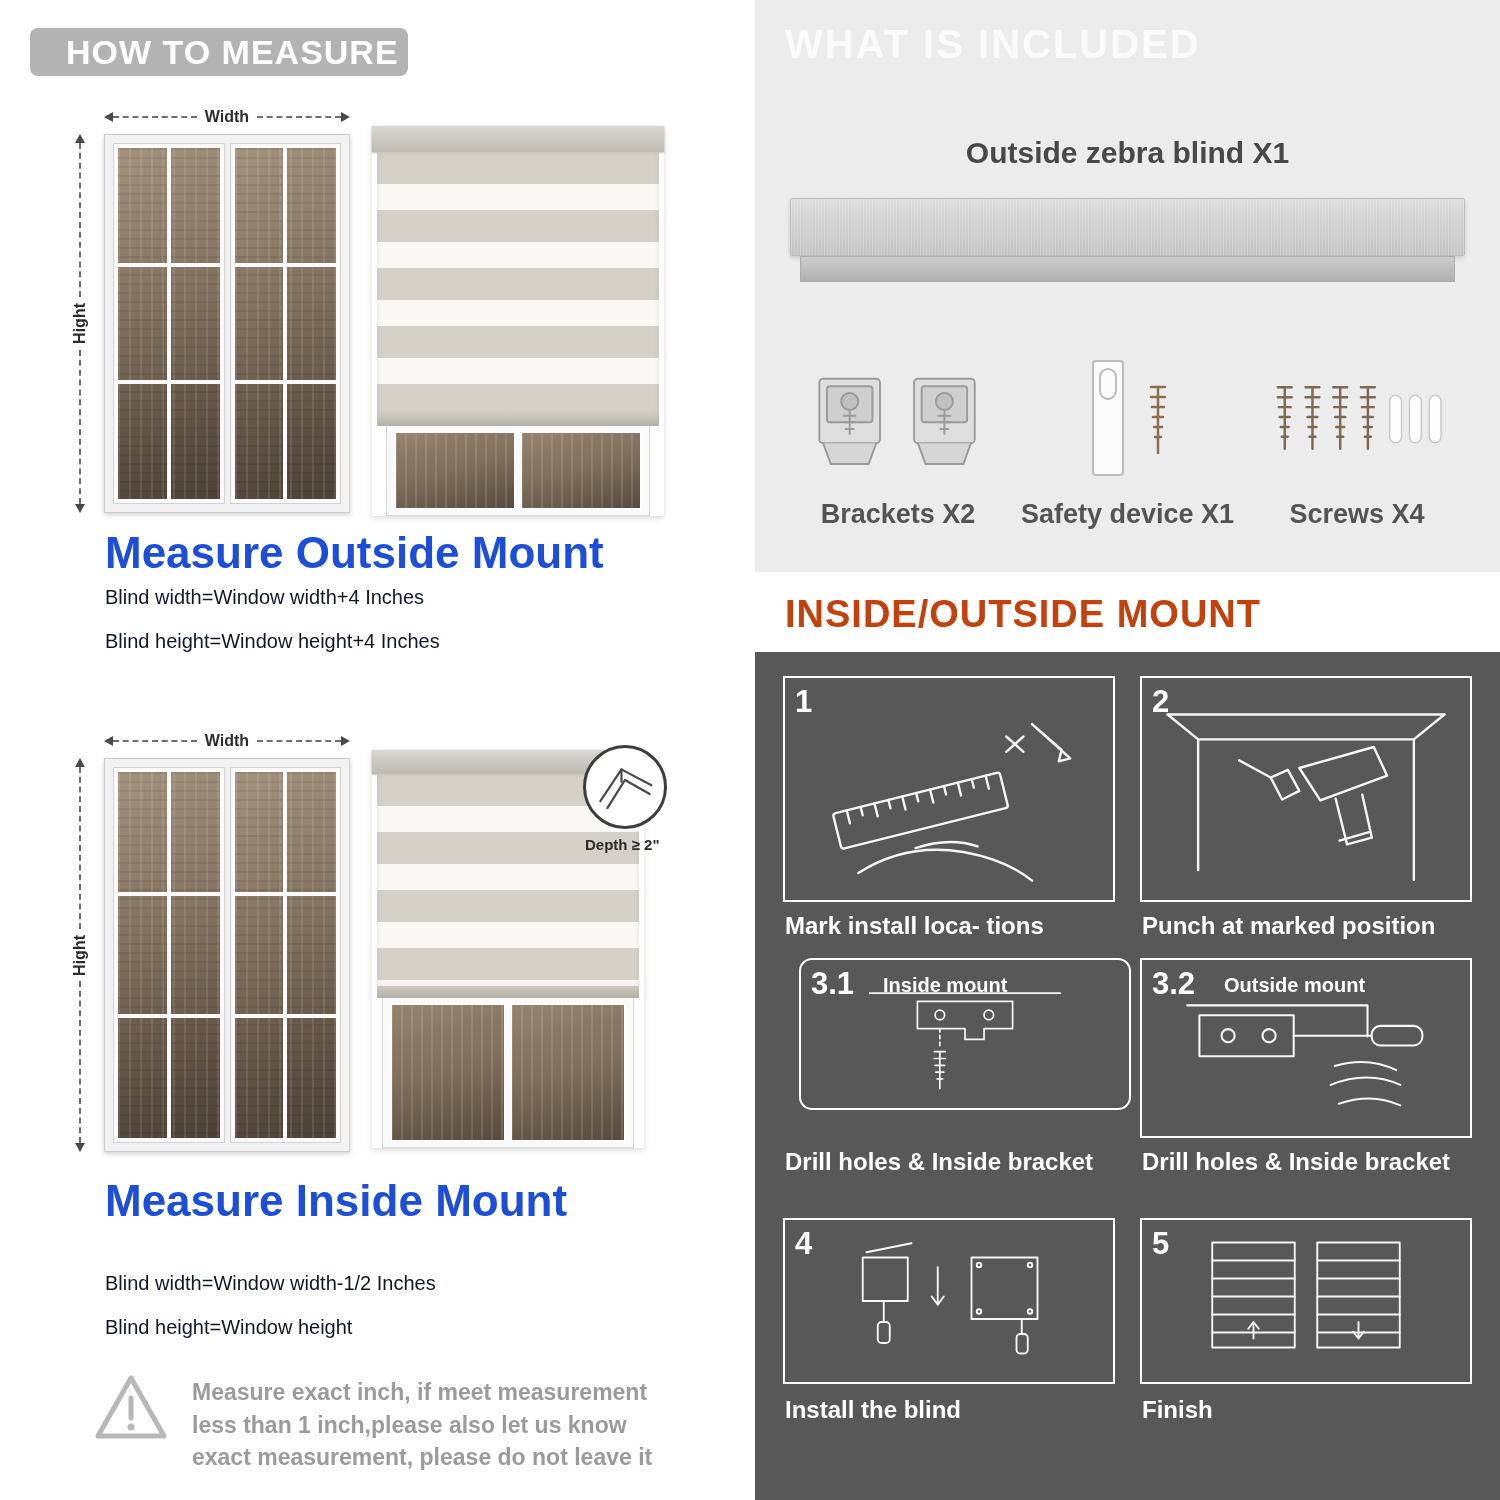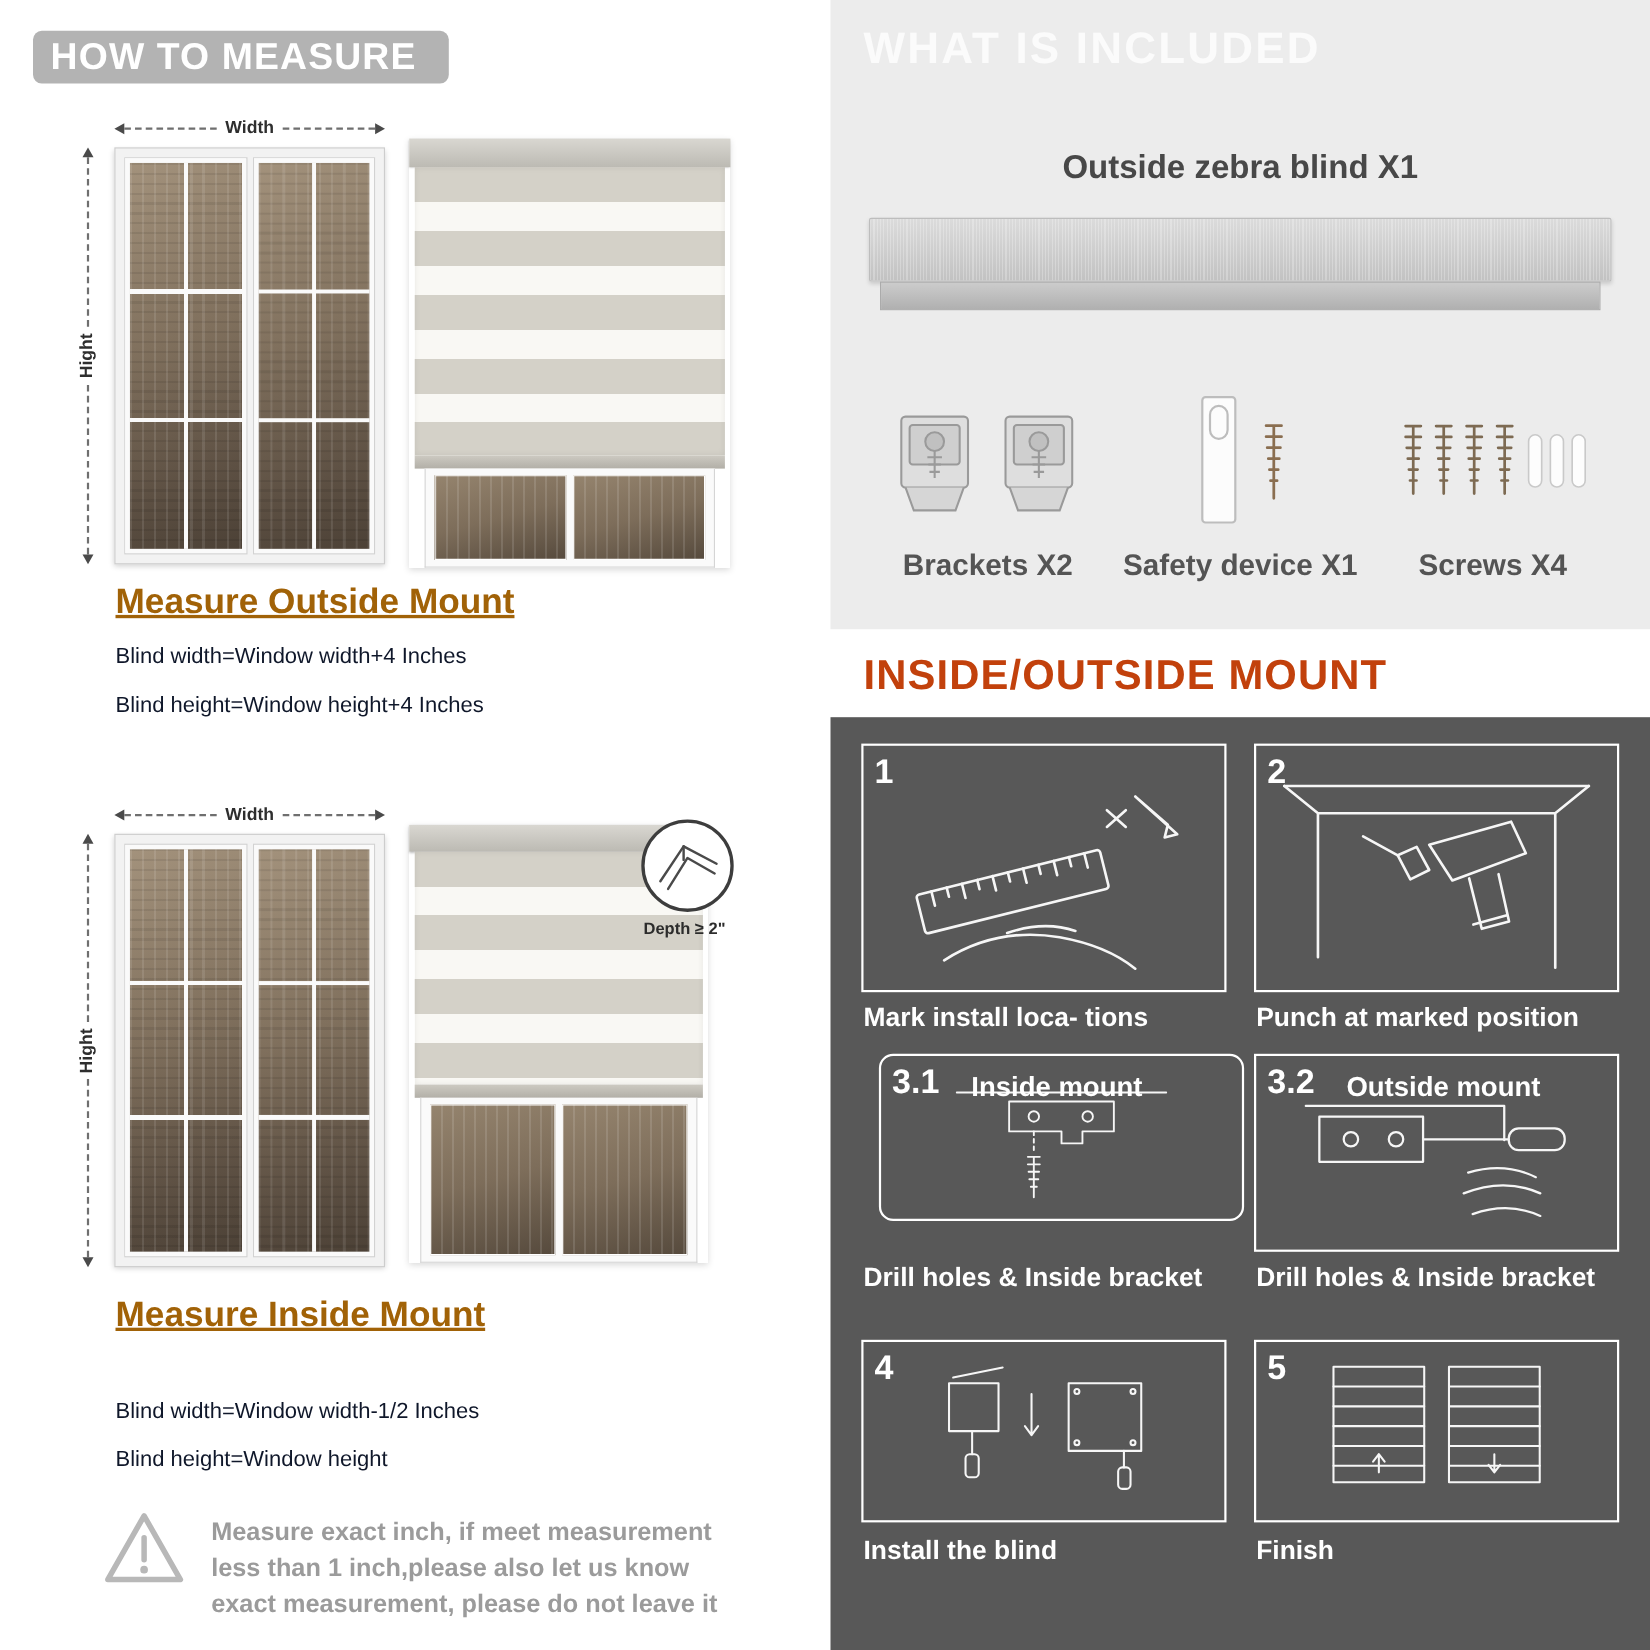--- a/index.html
+++ b/index.html
@@ -7,21 +7,21 @@
     font-family: "Liberation Sans", sans-serif;
     background: #ffffff;
     width: 1500px; height: 1500px;
   }
   .page { position: relative; width: 1500px; height: 1500px; background:#fff; overflow:hidden; }
 
   
   .pill {
     position:absolute; left:30px; top:28px; width:378px; height:48px;
     background:#b3b3b3; border-radius:8px; color:#fff;
-    font-size:34px; font-weight:bold; line-height:48px; padding-left:16px;
+    font-size:34px; font-weight:bold; line-height:48px; padding-left:36px;
     letter-spacing:1px;
   }
   .diagram { position:absolute; }
 
   
   .meas-h { position:absolute; display:flex; align-items:center; height:18px;text-align:right; }
   .meas-v { position:absolute; display:flex; flex-direction:column; align-items:center; width:20px; }
   .dash-h { flex:1; height:0; border-top:2px dashed #6f6f6f; }
   .dash-v { flex:1; width:0; border-left:2px dashed #6f6f6f; }
   .tri-l { width:0;height:0;border-top:5px solid transparent;border-bottom:5px solid transparent;border-right:9px solid #4a4a4a; }
@@ -61,21 +61,21 @@
     flex:1;
     background-image:
       repeating-linear-gradient(90deg, rgba(255,255,255,.12) 0 2px, rgba(0,0,0,0) 2px 10px),
       linear-gradient(165deg,#95young 0,#7d6d5a 50%,#564a3d 100%);
     background-image:
       repeating-linear-gradient(90deg, rgba(255,255,255,.12) 0 2px, rgba(0,0,0,0) 2px 10px),
       linear-gradient(165deg,#95846e 0%,#7d6d5a 50%,#564a3d 100%);
     box-shadow:0 0 0 1px #fff inset;
   }
 
-  .h2 { position:absolute; left:105px; font-size:32px; font-weight:bold; color:#a16207;text-decoration:underline; }
+  .h2 { position:absolute; left:105px; font-size:44px; font-weight:bold; color:#1d4ed8; }
   .gray-line { position:absolute; left:105px; font-size:20px; font-weight:normal; color:#0f172a; }
 
   .zoom-circle {
     position:absolute; left:583px; top:745px; width:84px; height:84px;
     border-radius:50%; border:3px solid #3d3d3d; background:#fff; z-index:3;
     display:flex; align-items:center; justify-content:center;
   }
   .zoom-label { position:absolute; left:585px; top:836px; width:120px; font-size:15px; font-weight:bold; color:#2c2c2c; z-index:3; }
 
   .note-row { position:absolute; left:92px; top:1372px; width:570px; display:flex; gap:22px; align-items:flex-start; }
@@ -103,21 +103,21 @@
   .hw-col.c1 { width:32%; } .hw-col.c2 { width:36%; } .hw-col.c3 { width:32%;gap:12px; }
   .hw-icon { height:150px; display:flex; align-items:flex-end; justify-content:center; }
   .hw-label { margin-top:12px; font-size:27px; font-weight:bold; color:#545454; white-space:nowrap; }
 
   
   .mount-band { position:absolute; left:755px; top:577px; width:745px; height:75px; background:#ffffff; display:flex; align-items:center; }
   .mount-header { font-size:38px; font-weight:bold; color:#c2410c; margin-left:30px; letter-spacing:1px; }
   .dark-panel { position:absolute; left:755px; top:652px; width:745px; height:848px; background:#585858; }
   .step-panel { position:absolute; border:2px solid #ffffff; }
   .step-num { position:absolute; top:6px; left:10px; font-size:31px; font-weight:bold; color:#fff; z-index:2; }
-  .step-inner-label { position:absolute; top:14px; left:82px; font-size:25px; font-weight:bold; color:#fff; z-index:2; }
+  .step-inner-label { position:absolute; top:14px; left:82px; font-size:20px; font-weight:bold; color:#fff; z-index:2; }
   .step-caption { position:absolute; font-size:24px; font-weight:bold; color:#ffffff; }
   .step-art { position:absolute; inset:6px; width:calc(100% - 12px); height:calc(100% - 12px); }
   .la { stroke:#ffffff; fill:none; stroke-width:2.5; stroke-linecap:round; stroke-linejoin:round; opacity:.95; }
 </style>
 </head>
 <body>
 
 <div class="page">
 
   <div class="pill">HOW TO MEASURE</div>

